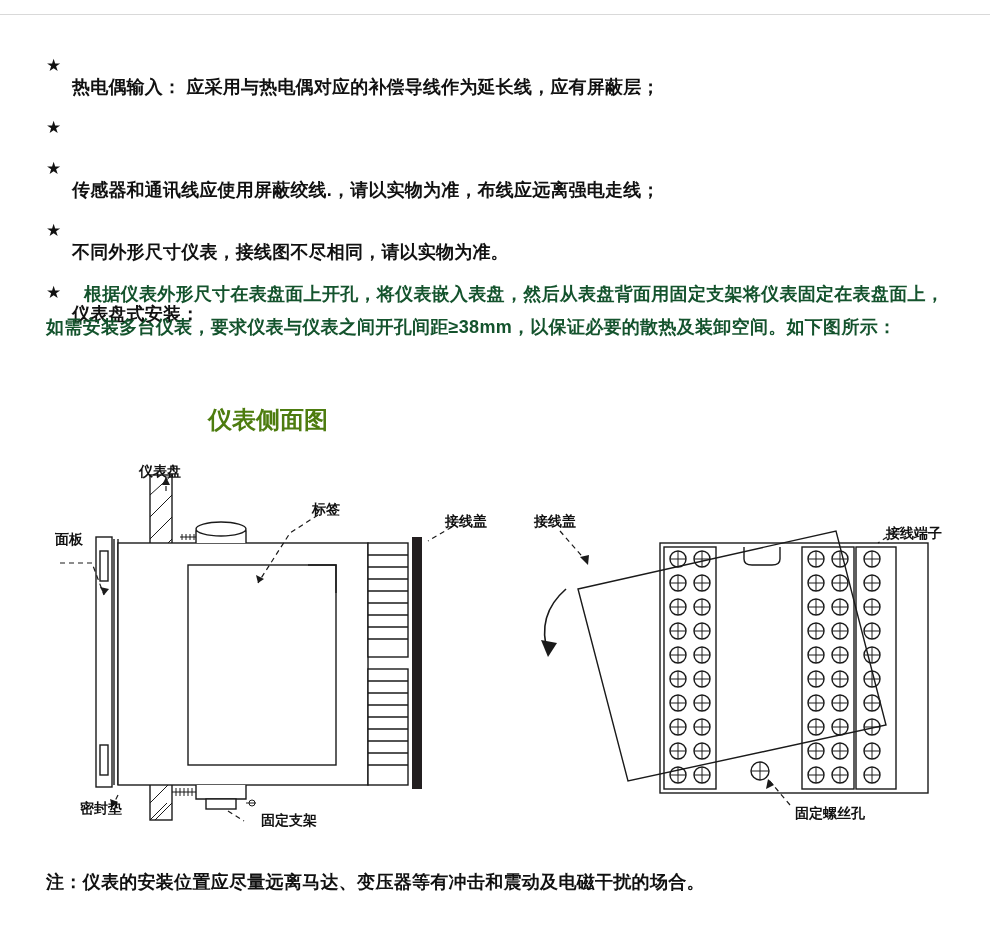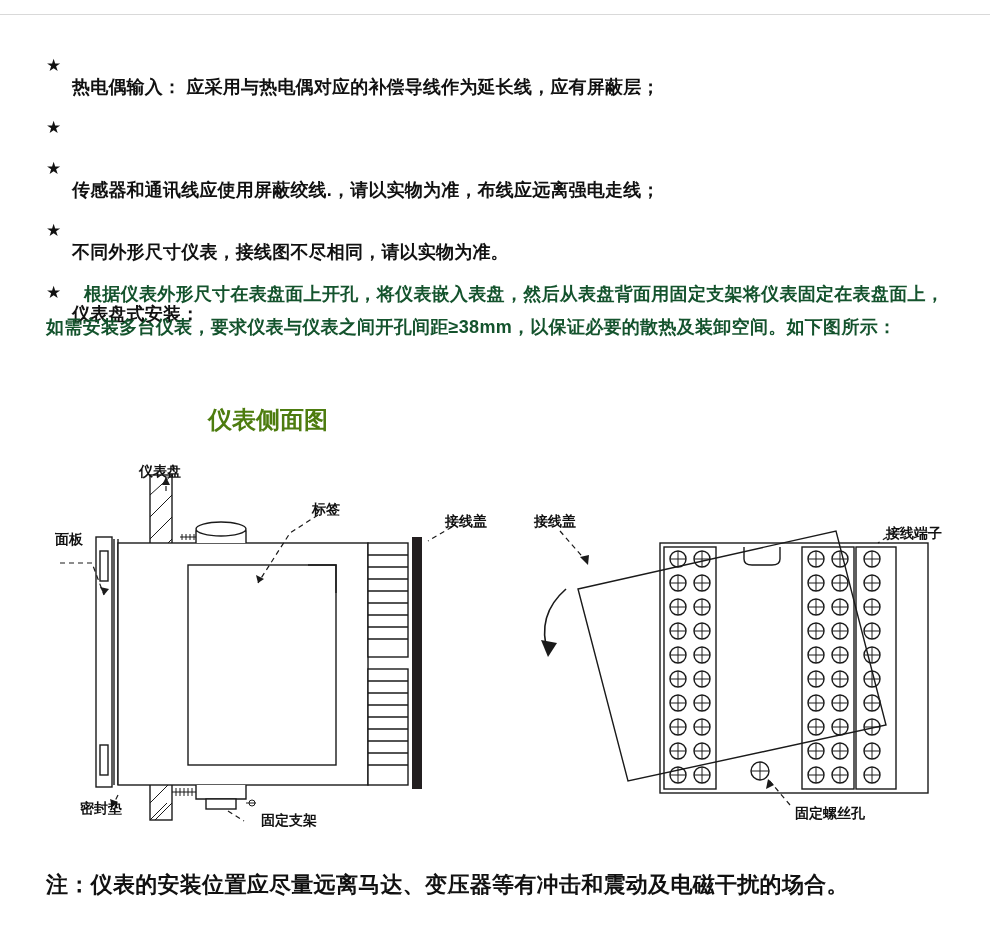--- a/index.html
+++ b/index.html
@@ -90,21 +90,21 @@
     font-weight: bold;
     color: #111;
     white-space: nowrap;
     font-family: Liberation Serif, serif;
   }
   
   .note {
     position: absolute;
     left: 46px;
     top: 870px;
-    font-size: 22px;
+    font-size: 18px;
     font-weight: bold;
     color: #111;
     letter-spacing: 0.3px;
   }
 </style>
 </head>
 <body>
 
 <div class="page">
 

